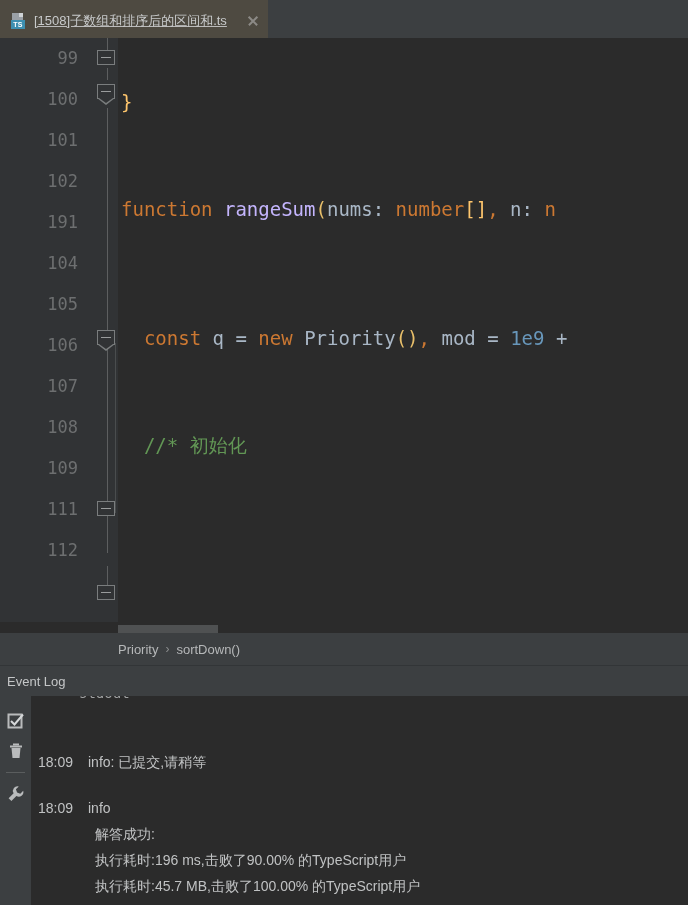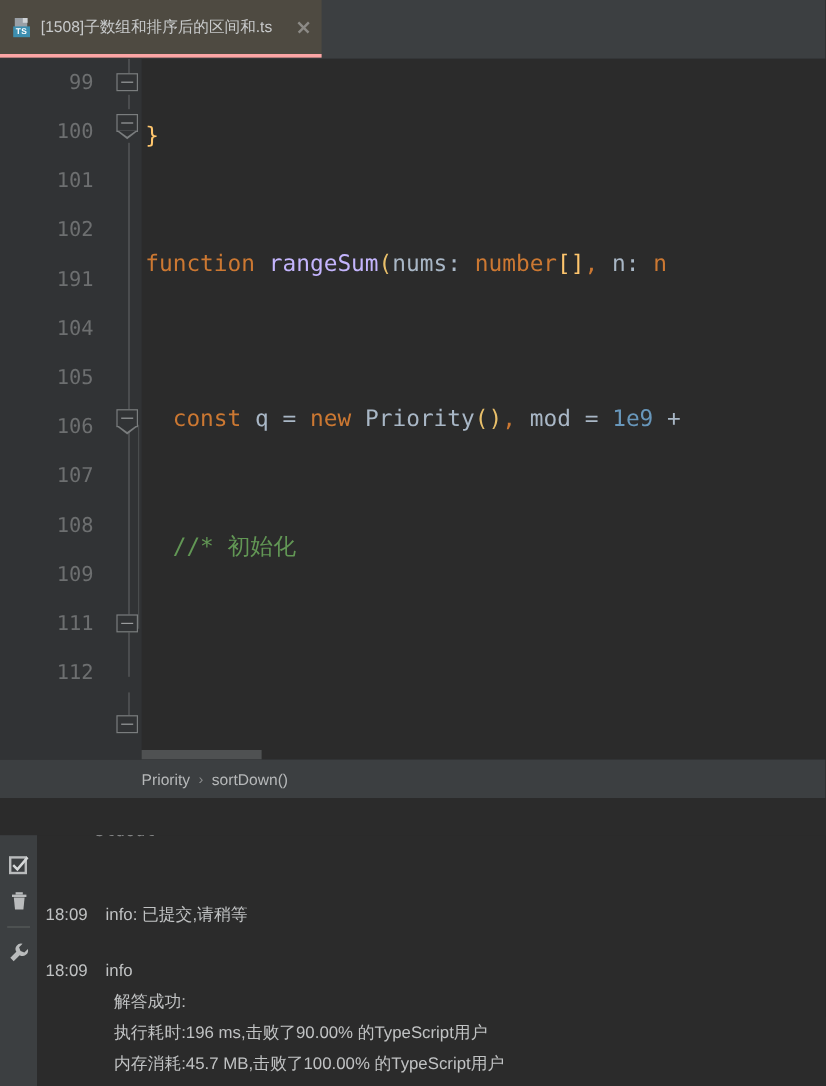--- a/index.html
+++ b/index.html
@@ -15,21 +15,22 @@
   .tabbar{
     position:absolute;left:0;top:0;width:688px;height:49px;
     background:#3c3f41;
   }
   .tab{
     position:absolute;left:0;top:0;width:268px;height:48px;
     background:#4e4a41;
     display:flex;align-items:center;
     box-sizing:border-box;
     padding:0 8px 0 10px;
-    border-bottom:3px solid #fca5a5;
+    border-bottom:6px solid #fca5a5;
+    text-decoration:underline;
   }
   .tab-icon{
     position:relative;width:16px;height:16px;flex:0 0 16px;margin-right:8px;
   }
   .tab-icon .page{
     position:absolute;left:2px;top:0px;width:11px;height:10px;
     background:#9aa0a6;
     clip-path:polygon(0 0,72% 0,100% 28%,100% 100%,0 100%);
   }
   .tab-icon .fold{
@@ -49,21 +50,21 @@
     flex:0 0 14px;width:14px;height:14px;position:relative;margin-left:6px;opacity:.55;
   }
   .tab-close:before,.tab-close:after{
     content:"";position:absolute;left:1px;top:6px;width:12px;height:1.6px;background:#c0c0c0;
   }
   .tab-close:before{transform:rotate(45deg);}
   .tab-close:after{transform:rotate(-45deg);}
 
   
   .editor{
-    position:absolute;left:0;top:49px;width:688px;height:584px;
+    position:absolute;left:0;top:38px;width:688px;height:584px;
     background:#2b2b2b;overflow:hidden;
   }
   .gutter{
     position:absolute;left:0;top:0;width:118px;height:584px;
     background:#313335;
   }
   .linenums{
     position:absolute;left:0;top:0;width:84px;
     text-align:right;
     font-family:"DejaVu Sans Mono","Liberation Mono",monospace;
@@ -284,20 +285,23 @@
     <div class="thumb"></div>
   </div>
 
   <div class="bc-divider"></div>
   <div class="breadcrumb">
     <span class="crumb">Priority</span>
     <span class="crumb-sep">›</span>
     <span class="crumb">sortDown()</span>
   </div>
 
+  <div class="eventlog-header">
+    <span class="eventlog-title">Event Log</span>
+  </div>
 
   <div class="eventlog-body">
 
     <div class="log-toolbar">
       <div class="tb-icon">
         <svg width="18" height="18" viewBox="0 0 18 18">
           <rect x="1.5" y="2.5" width="13" height="13" fill="none" stroke="#b9bbbc" stroke-width="2"></rect>
           <path d="M4 9 L7.5 12.5 L16 2.5" fill="none" stroke="#d6d8d9" stroke-width="2"></path>
         </svg>
       </div>
@@ -323,17 +327,17 @@
         <span class="log-time">18:09</span>
         <span class="log-msg">info: 已提交,请稍等</span>
       </div>
 
       <div class="log-entry" style="top:104px;">
         <span class="log-time">18:09</span>
         <span class="log-msg">info</span>
       </div>
       <div class="log-sub" style="top:130px;">解答成功:</div>
       <div class="log-sub" style="top:156px;">执行耗时:196 ms,击败了90.00% 的TypeScript用户</div>
-      <div class="log-sub" style="top:182px;">内存消耗:45.7 MB,击败了100.00% 的TypeScript用户</div>
+      <div class="log-sub" style="top:182px;">执行耗时:45.7 MB,击败了100.00% 的TypeScript用户</div>
     </div>
   </div>
 
 </div>
 
 </body></html>

